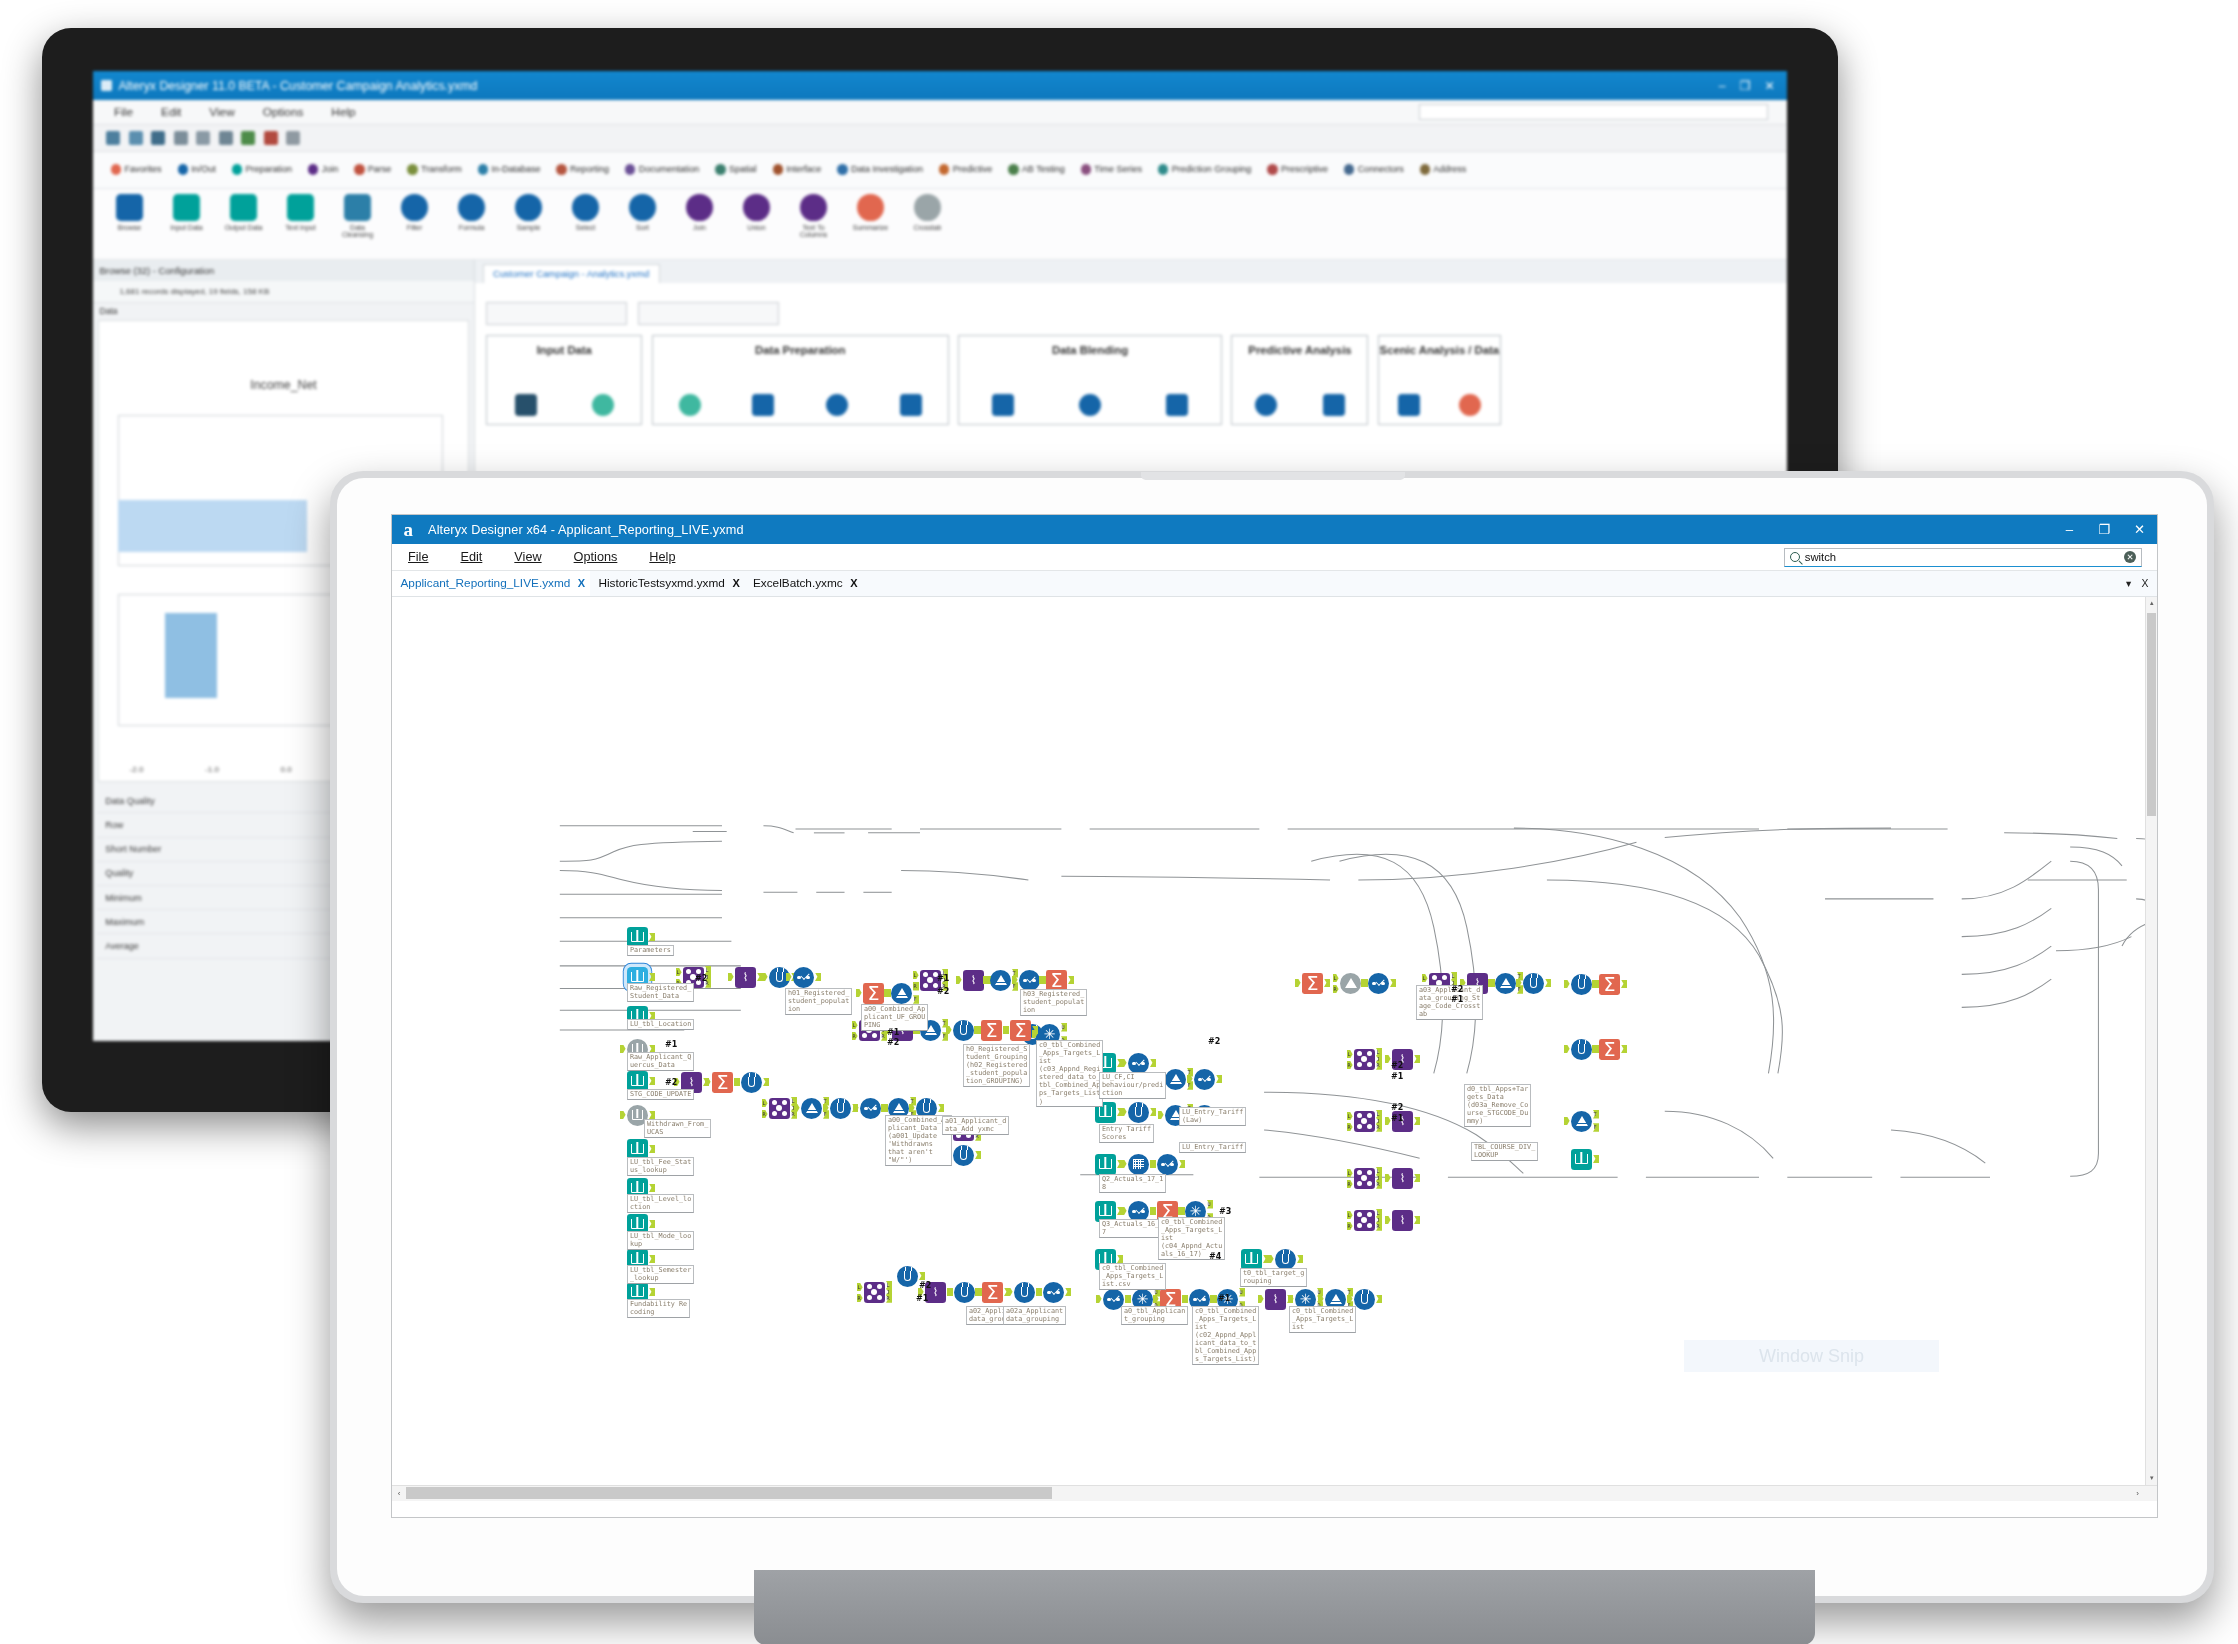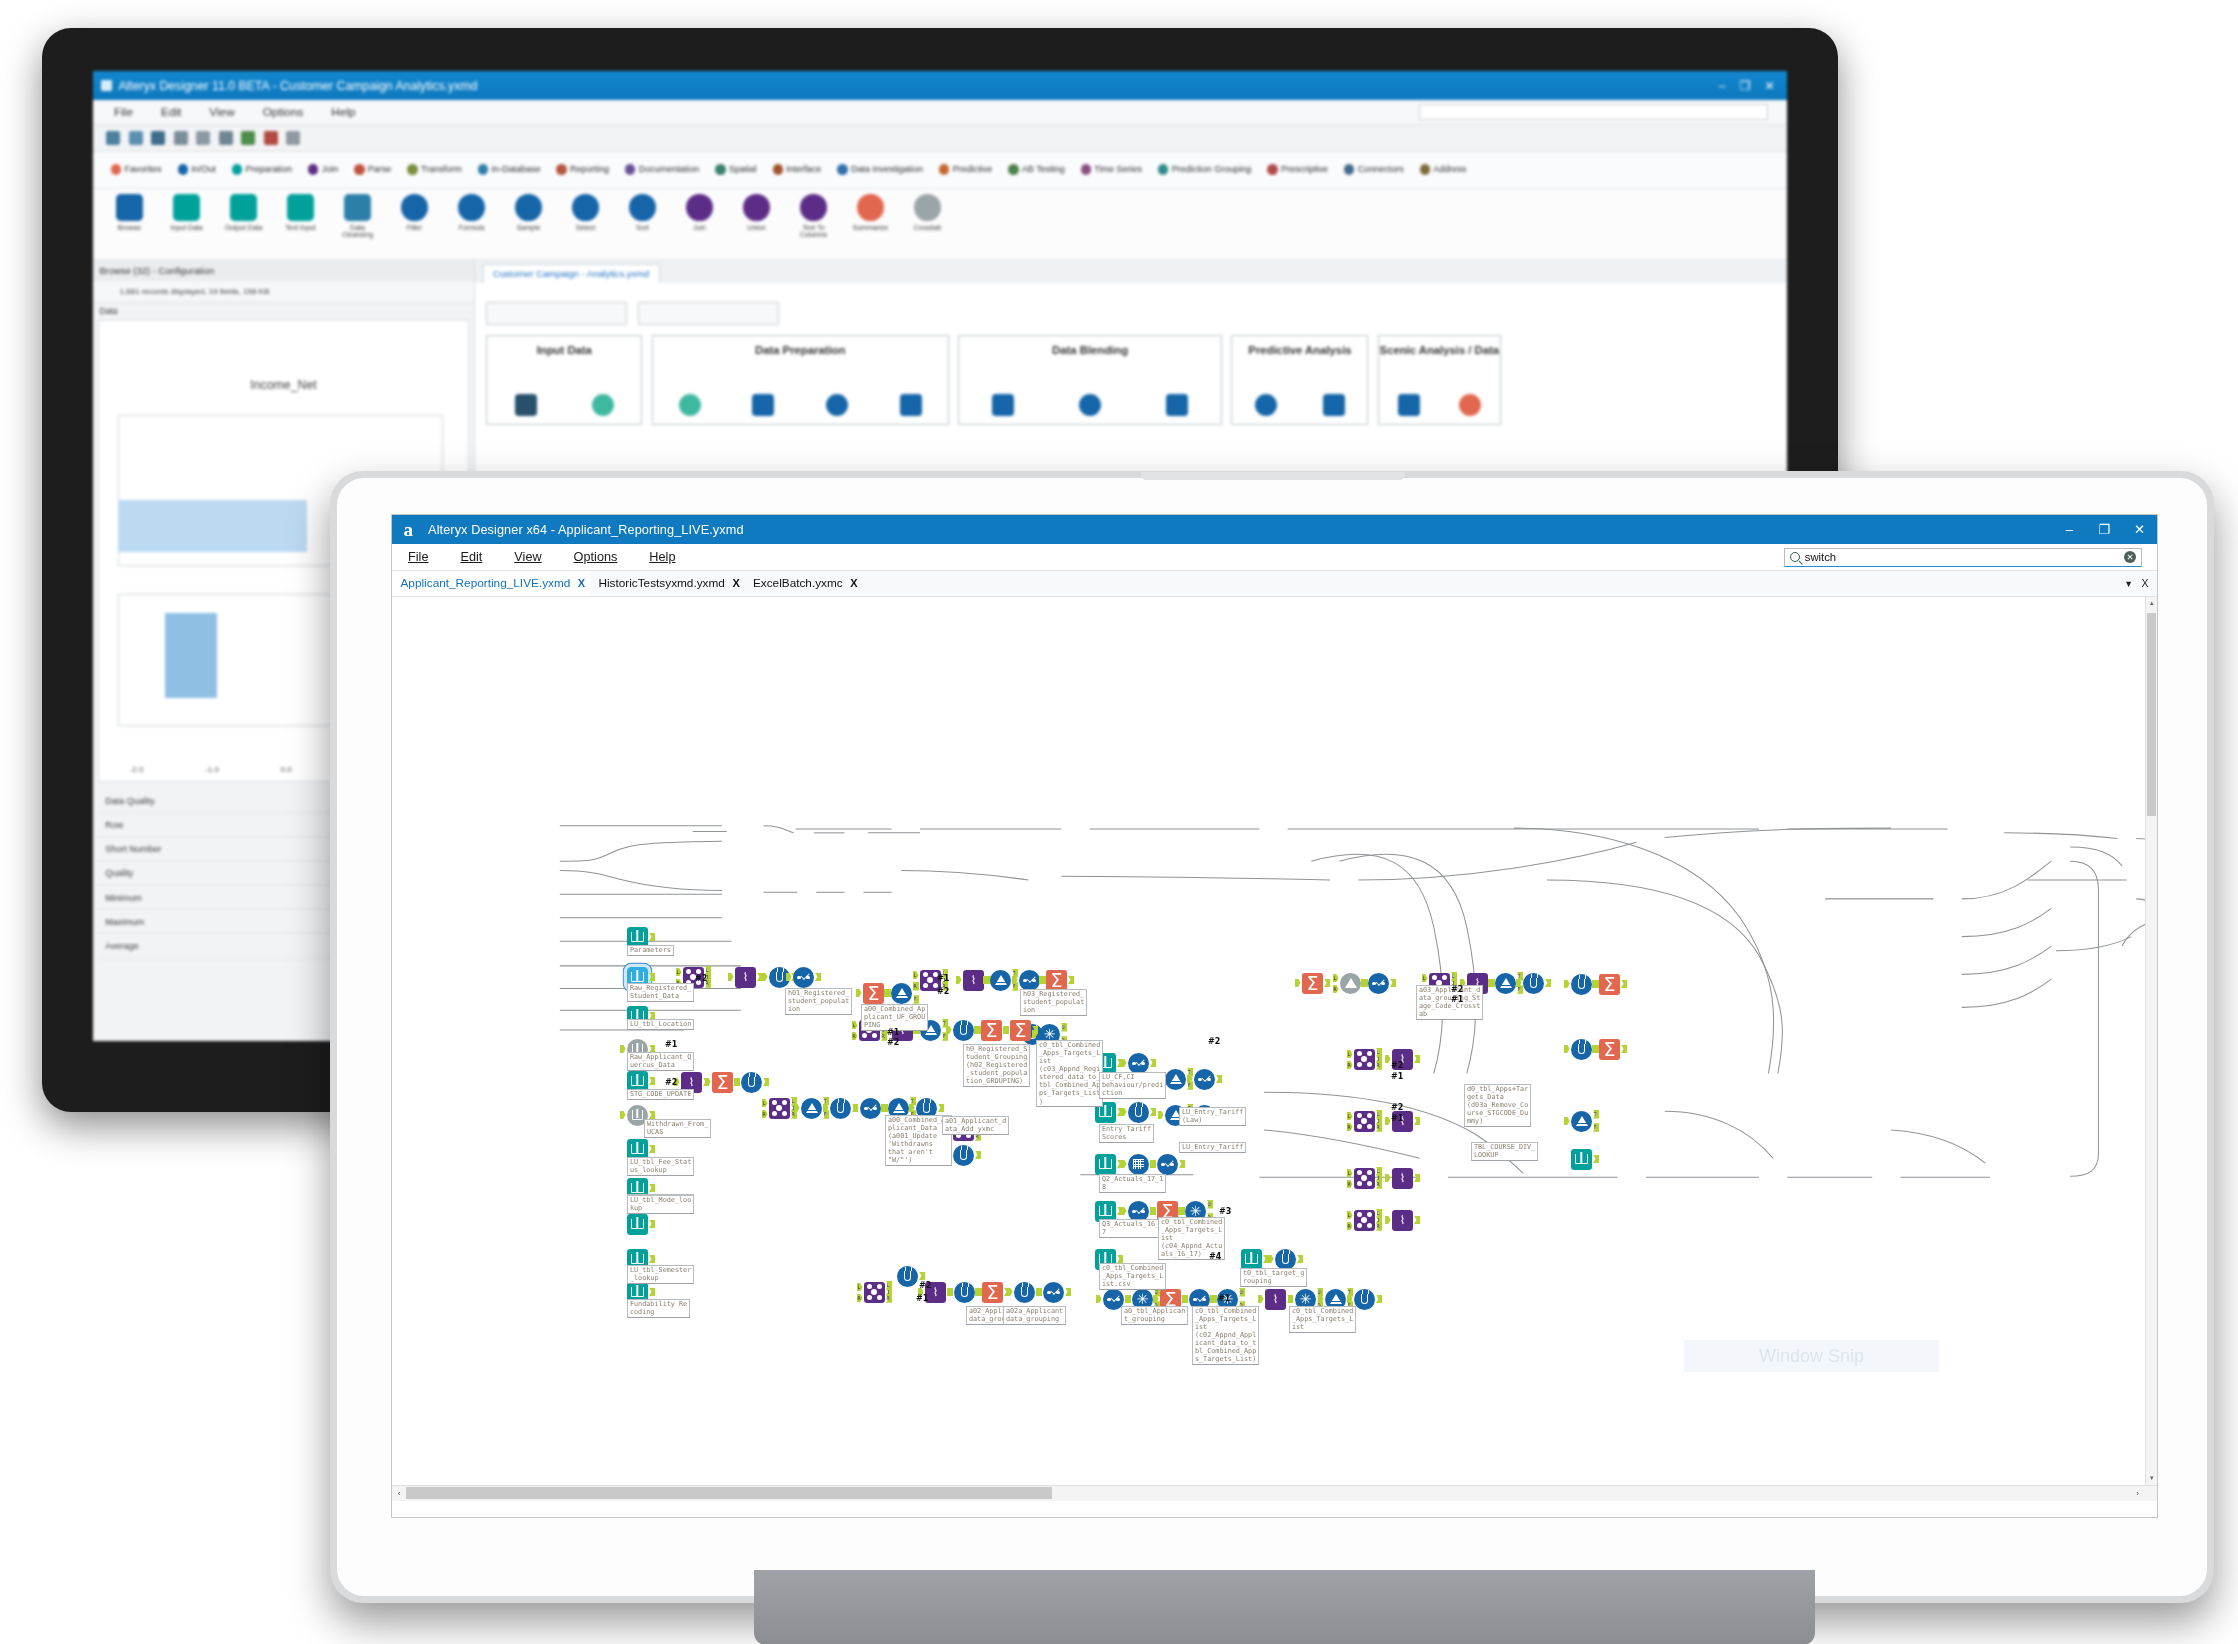--- a/index.html
+++ b/index.html
@@ -1404,21 +1404,21 @@
           <div class="nodelabel" style="left: 235px; top: 422px; max-width: 74px;">LU_tbl_Location</div>
           <div class="nodelabel" style="left: 235px; top: 455px; max-width: 74px;">Raw_Applicant_Q
 uercus_Data</div>
           <div class="nodelabel" style="left: 235px; top: 492px; max-width: 74px;">STG_CODE_UPDATE</div>
           <div class="nodelabel" style="left: 252px; top: 522px; max-width: 74px;">Withdrawn_From_
 UCAS</div>
           <div class="nodelabel" style="left: 235px; top: 560px; max-width: 74px;">LU_tbl_Fee_Stat
 us_lookup</div>
           <div class="nodelabel" style="left: 235px; top: 597px; max-width: 74px;">LU_tbl_Level_lo
 ction</div>
-          <div class="nodelabel" style="left: 235px; top: 598px; max-width: 74px;">LU_tbl_Mode_loo
+          <div class="nodelabel" style="left: 235px; top: 634px; max-width: 74px;">LU_tbl_Mode_loo
 kup</div>
           <div class="nodelabel" style="left: 235px; top: 668px; max-width: 74px;">LU_tbl_Semester
 _lookup</div>
           <div class="nodelabel" style="left: 235px; top: 702px; max-width: 74px;">Fundability Re
 coding</div>
           <div class="nodelabel" style="left: 393px; top: 391px; max-width: 74px;">h01_Registered_
 student_populat
 ion</div>
           <div class="nodelabel" style="left: 469px; top: 407px; max-width: 74px;">a00_Combined_Ap
 plicant_UF_GROU

